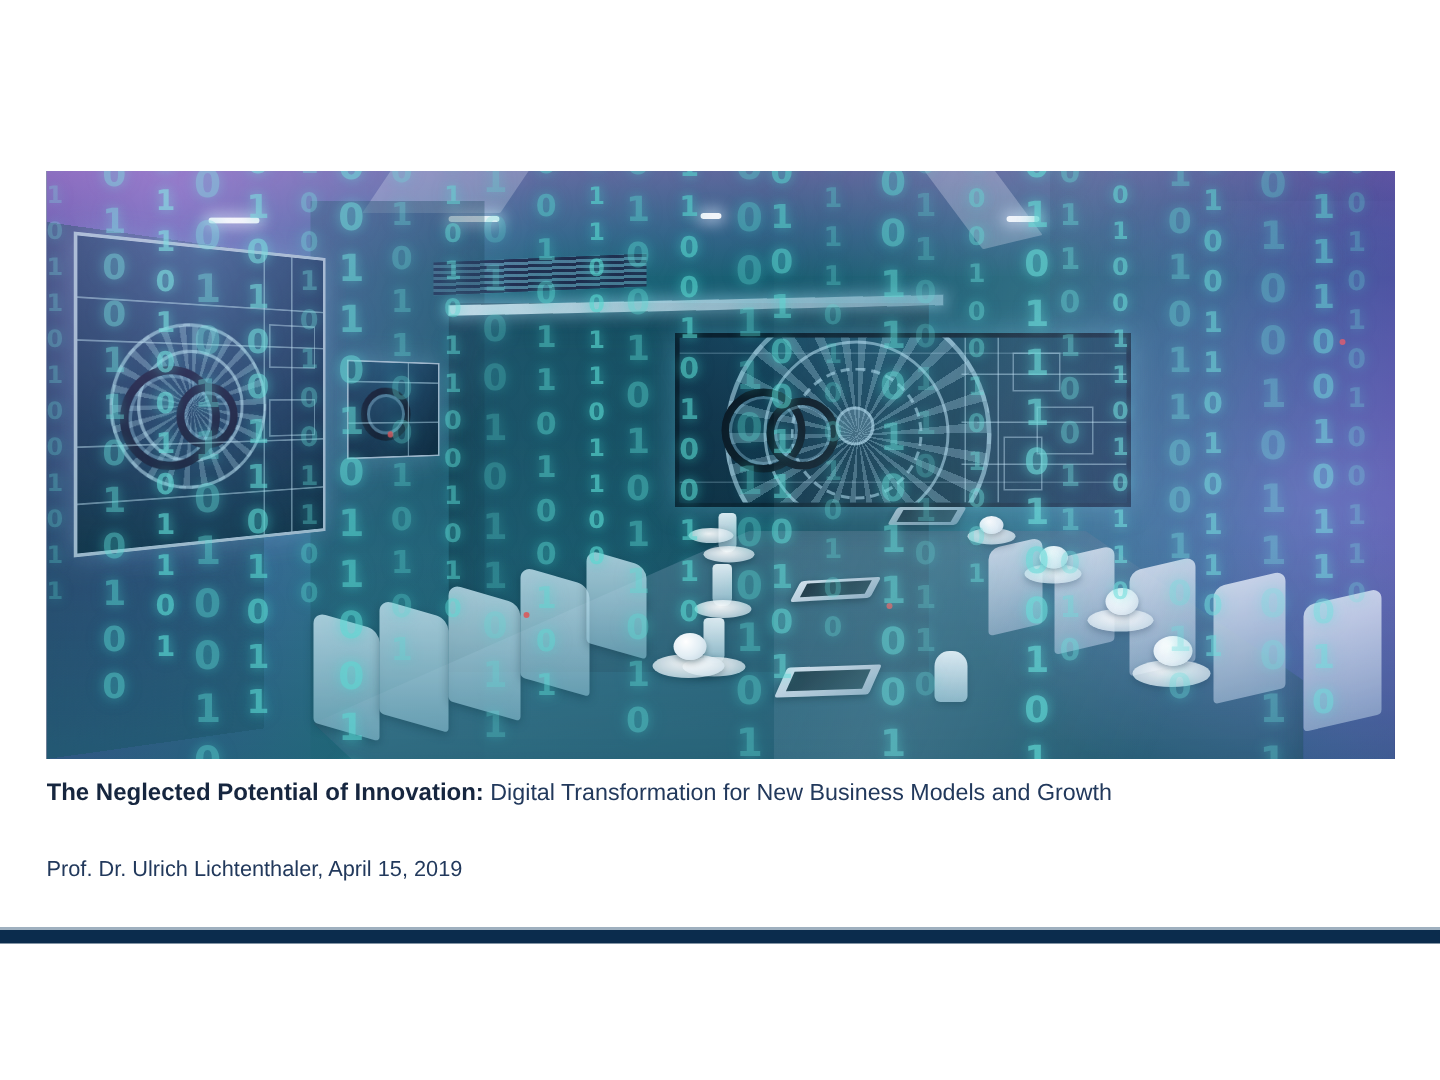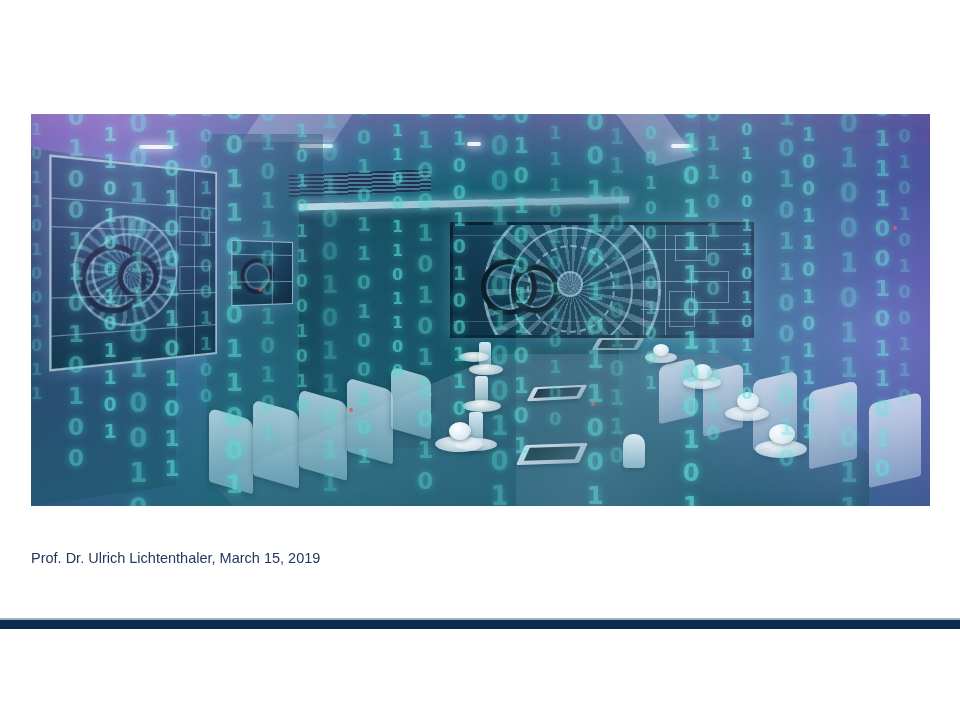--- a/index.html
+++ b/index.html
@@ -465,19 +465,20 @@
         <span class="bincol" style="left: 862.893px; top: -41px; font-size: 18px; opacity: 0.38; height: 452px;">1001010100110</span>
       </div>
 
     <div class="wash-purple-left"></div>
     <div class="wash-purple-right"></div>
     <div class="wash-teal"></div>
     <div class="glass-sheen"></div>
   </div>
 
   <div id="caption">
-    <div id="author-line">Prof. Dr. Ulrich Lichtenthaler, March 15, 2019</div>
+    <div id="title-line"><span id="title-strong">The Neglected Potential of Innovation:</span><span id="title-rest"> Digital Transformation for New Business Models and Growth</span></div>
+    <div id="author-line">Prof. Dr. Ulrich Lichtenthaler, April 15, 2019</div>
   </div>
 
   <div id="footer-rule-top"></div>
   <div id="footer-rule"></div>
 
 </div>
 
 </body></html>

